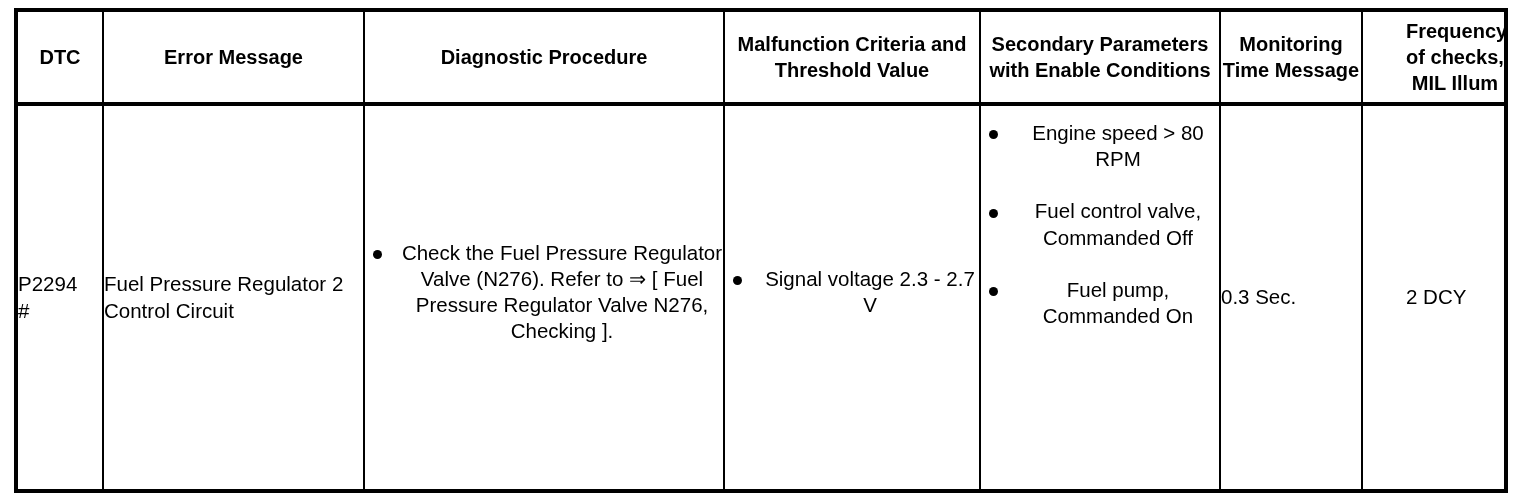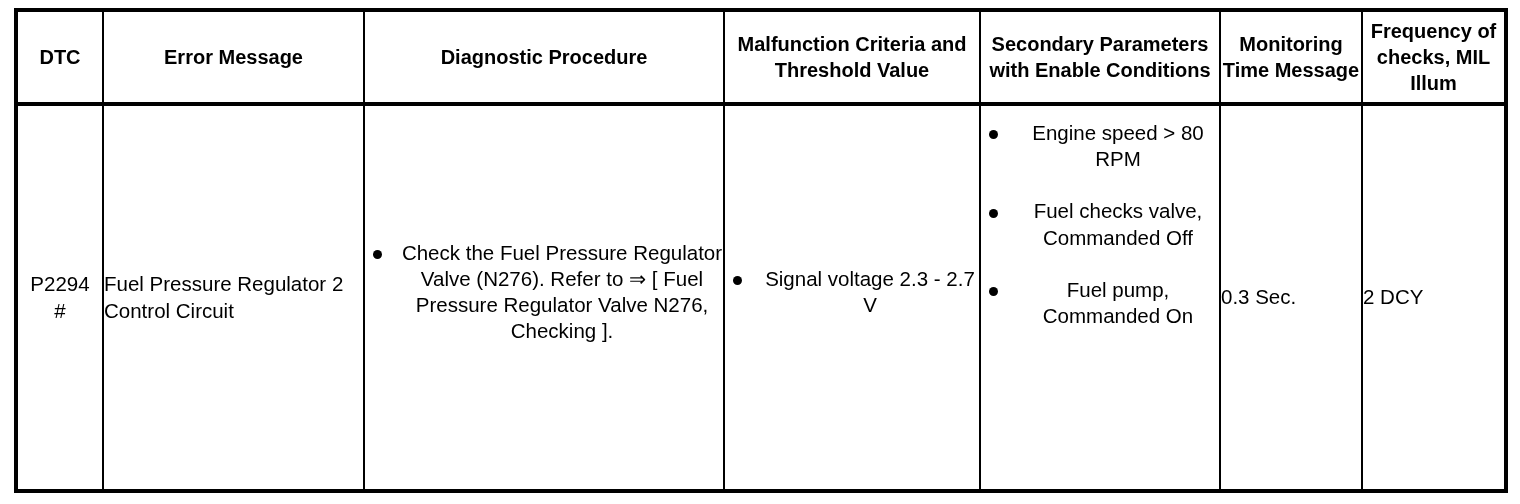--- a/index.html
+++ b/index.html
@@ -34,21 +34,21 @@
   table.dtc-table th,
   table.dtc-table td {
     border-left: 2px solid #000;
     border-right: 2px solid #000;
     padding: 0;
     vertical-align: middle;
   }
   table.dtc-table th:first-child,
   table.dtc-table td:first-child { border-left: none; }
   table.dtc-table th:last-child,
-  table.dtc-table td:last-child { border-right: none; }
+  table.dtc-table td:last-child { border-right: none; padding-left: 43px; }
 
   thead tr { border-bottom: 4px solid #000; }
   thead th {
     border-bottom: 4px solid #000;
     text-align: center;
     font-weight: bold;
     font-size: 20px;
     line-height: 1.30;
     padding: 6px 4px;
     height: 94px;
@@ -66,21 +66,21 @@
   .col-dtc      { width: 87px;  }
   .col-err      { width: 261px; }
   .col-diag     { width: 360px; }
   .col-crit     { width: 256px; }
   .col-sec      { width: 240px; }
   .col-mon      { width: 142px; }
   .col-freq     { width: 144px; }
 
   
   .cell-dtc {
-    text-align: center;
+    text-align: left;
     vertical-align: middle;
     padding: 2px 4px;
   }
   .cell-dtc .dtc-code { display: block; }
   .cell-dtc .dtc-hash { display: block; }
 
   .cell-text {
     text-align: left;
     vertical-align: middle;
     padding: 4px 8px 4px 10px;
@@ -176,21 +176,21 @@
         </td>
 
         <td class="cell-bullets top-align">
           <ul class="bul">
             <li>
               <span class="dot"></span>
               <span>Engine speed &gt; 80 RPM</span>
             </li>
             <li>
               <span class="dot"></span>
-              <span>Fuel checks valve, Commanded Off</span>
+              <span>Fuel control valve, Commanded Off</span>
             </li>
             <li>
               <span class="dot"></span>
               <span>Fuel pump, Commanded On</span>
             </li>
           </ul>
         </td>
 
         <td class="cell-plain">
           <span>0.3 Sec.</span>

